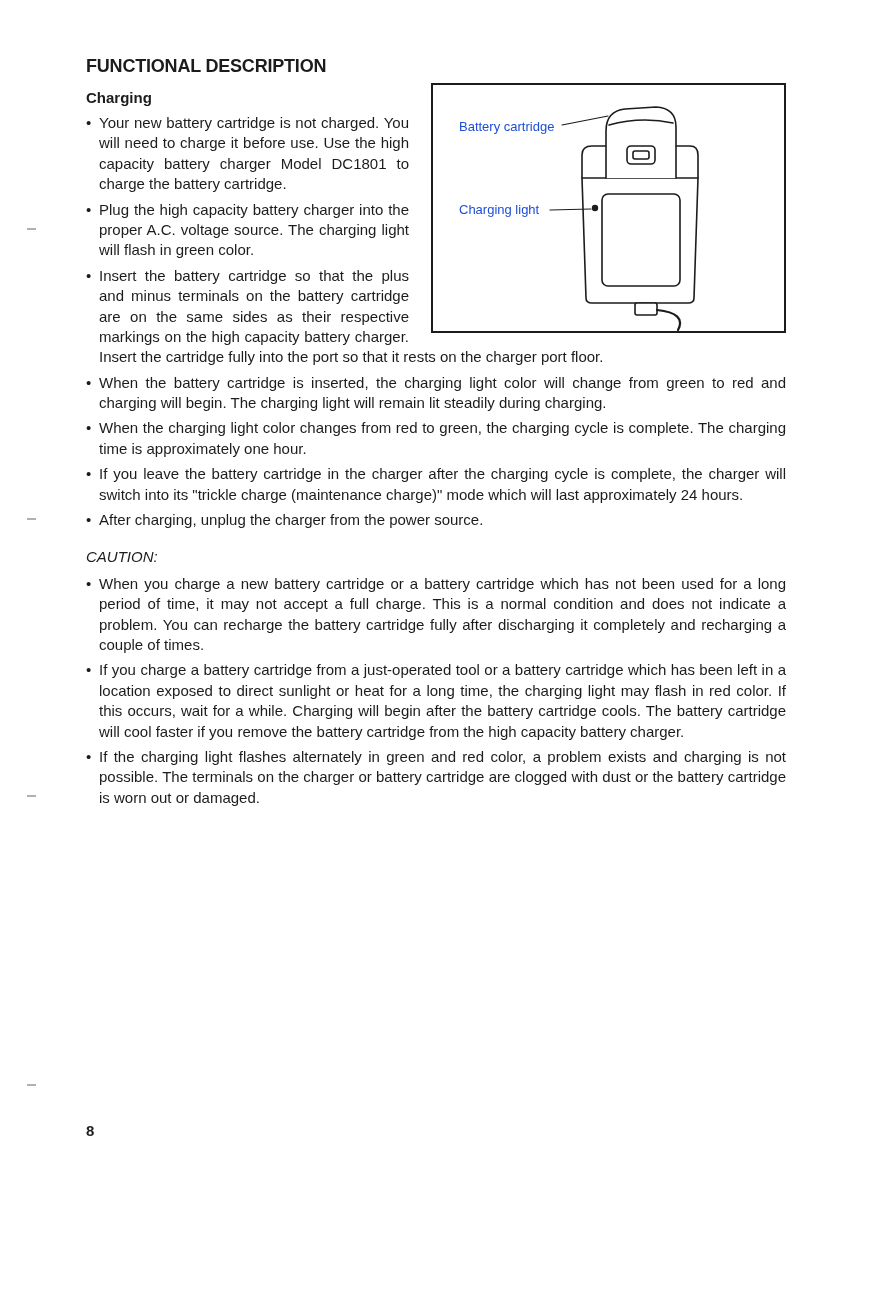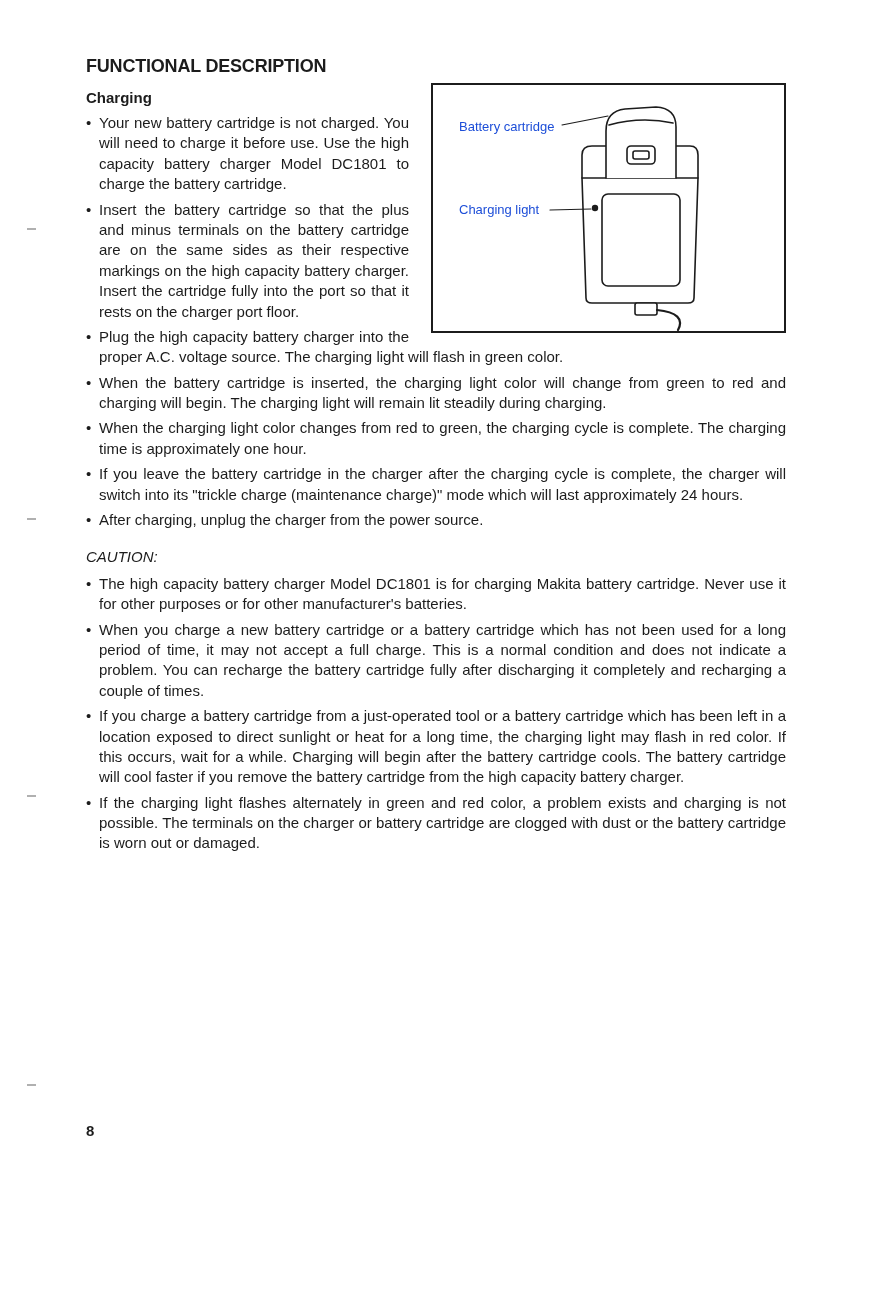--- a/index.html
+++ b/index.html
@@ -119,32 +119,31 @@
         </g>
       </svg>
       <span class="fig-label lbl-battery">Battery cartridge</span>
       <span class="fig-label lbl-light">Charging light</span>
     </div>
 
     <h2>Charging</h2>
 
     <div class="bullets">
       <div class="bullet"><span>Your new battery cartridge is not charged. You will need to charge it before use. Use the high capacity battery charger Model DC1801 to charge the battery cartridge.</span></div>
+      <div class="bullet"><span>Plug the high capacity battery charger into the proper A.C. voltage source. The charging light will flash in green color.</span></div>
       <div class="bullet"><span>Insert the battery cartridge so that the plus and minus terminals on the battery cartridge are on the same sides as their respective markings on the high capacity battery charger. Insert the cartridge fully into the port so that it rests on the charger port floor.</span></div>
-      <div class="bullet"><span>Plug the high capacity battery charger into the proper A.C. voltage source. The charging light will flash in green color.</span></div>
       <div class="bullet"><span>When the battery cartridge is inserted, the charging light color will change from green to red and charging will begin. The charging light will remain lit steadily during charging.</span></div>
       <div class="bullet"><span>When the charging light color changes from red to green, the charging cycle is complete. The charging time is approximately one hour.</span></div>
       <div class="bullet"><span>If you leave the battery cartridge in the charger after the charging cycle is complete, the charger will switch into its "trickle charge (maintenance charge)" mode which will last approximately 24 hours.</span></div>
       <div class="bullet"><span>After charging, unplug the charger from the power source.</span></div>
     </div>
 
     <p class="caution-title">CAUTION:</p>
 
     <div class="bullets">
-      <div class="bullet"><span>The high capacity battery charger Model DC1801 is for charging Makita battery cartridge. Never use it for other purposes or for other manufacturer's batteries.</span></div>
       <div class="bullet"><span>When you charge a new battery cartridge or a battery cartridge which has not been used for a long period of time, it may not accept a full charge. This is a normal condition and does not indicate a problem. You can recharge the battery cartridge fully after discharging it completely and recharging a couple of times.</span></div>
       <div class="bullet"><span>If you charge a battery cartridge from a just-operated tool or a battery cartridge which has been left in a location exposed to direct sunlight or heat for a long time, the charging light may flash in red color. If this occurs, wait for a while. Charging will begin after the battery cartridge cools. The battery cartridge will cool faster if you remove the battery cartridge from the high capacity battery charger.</span></div>
       <div class="bullet"><span>If the charging light flashes alternately in green and red color, a problem exists and charging is not possible. The terminals on the charger or battery cartridge are clogged with dust or the battery cartridge is worn out or damaged.</span></div>
     </div>
 
   </div>
 
   <div class="page-number">8</div>
 
 </div>

